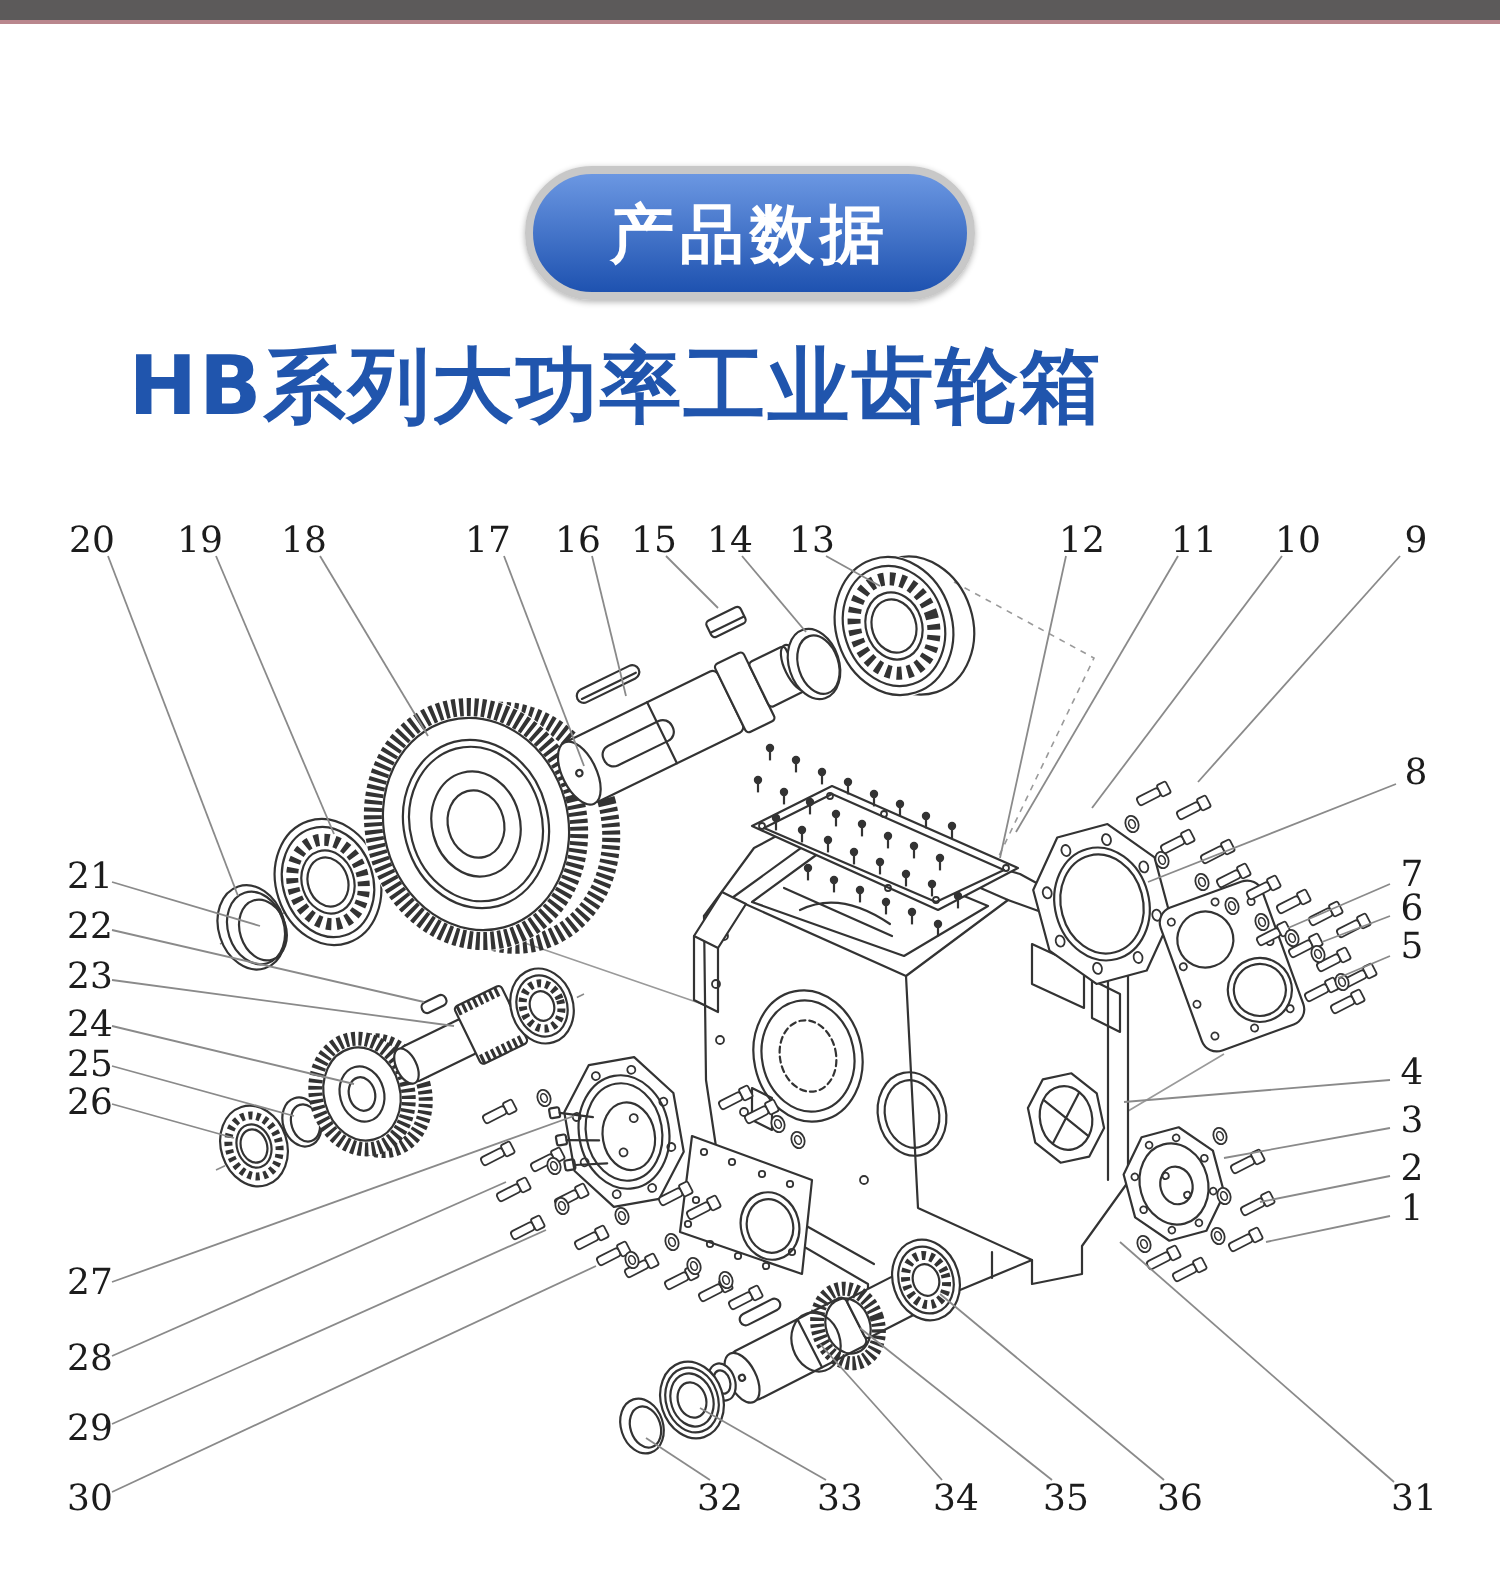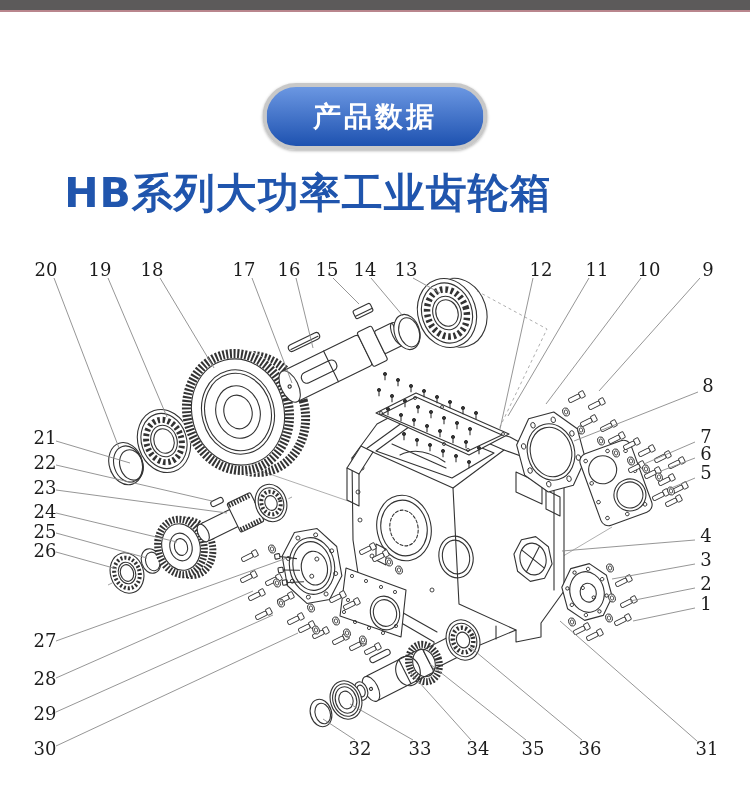--- a/index.html
+++ b/index.html
@@ -4,21 +4,21 @@
 <style>
   html,body{margin:0;padding:0;}
   body{width:750px;height:792px;overflow:hidden;background:#fff;position:relative;
        font-family:"DejaVu Sans","Liberation Sans",sans-serif;}
   .top-bar{position:absolute;top:0;left:0;width:750px;height:10px;background:var(--top-bar,#5c5a5a);}
   .accent-line{position:absolute;top:10px;left:0;width:750px;height:2px;background:var(--accent-line,#b9868d);}
   .badge{position:absolute;top:83px;left:50%;transform:translateX(-50%);
          width:217px;height:59px;border:4px solid var(--badge-border,#c8c8c8);border-radius:36px;
          background:linear-gradient(180deg,var(--badge-gradient-top,#6b97e2),var(--badge-gradient-bottom,#1e52b0));
          display:flex;align-items:center;justify-content:center;box-shadow:0 1px 3px rgba(0,0,0,.3);}
-  .badge span{color:var(--badge-text,#fff);font-size:28px;font-weight:bold;letter-spacing:3px;line-height:1;}
+  .badge span{color:var(--badge-text,#fff);font-size:32px;font-weight:bold;letter-spacing:3px;line-height:1;}
   .title{position:absolute;top:166px;left:0;width:616px;text-align:center;margin:0;
          font-size:41px;font-weight:bold;color:var(--title-text,#2055ad);letter-spacing:1px;}
   svg#diagram{position:absolute;top:0;left:0;}
   .st{fill:none;stroke:var(--drawing-stroke,#333);stroke-width:1.1;stroke-linejoin:round;stroke-linecap:round;}
   .stw{fill:#fff;stroke:var(--drawing-stroke,#333);stroke-width:1.1;stroke-linejoin:round;stroke-linecap:round;}
   .teeth{fill:none;stroke:var(--drawing-stroke,#333);}
   .axis{fill:none;stroke:#8a8a8a;stroke-width:.8;stroke-dasharray:5 3;}
   .constr{fill:none;stroke:#9a9a9a;stroke-width:.8;stroke-dasharray:3 3;}
   .vline{fill:none;stroke:#9a9a9a;stroke-width:.8;}
   .leader{stroke:var(--leader-line,#8a8a8a);stroke-width:.9;fill:none;}

